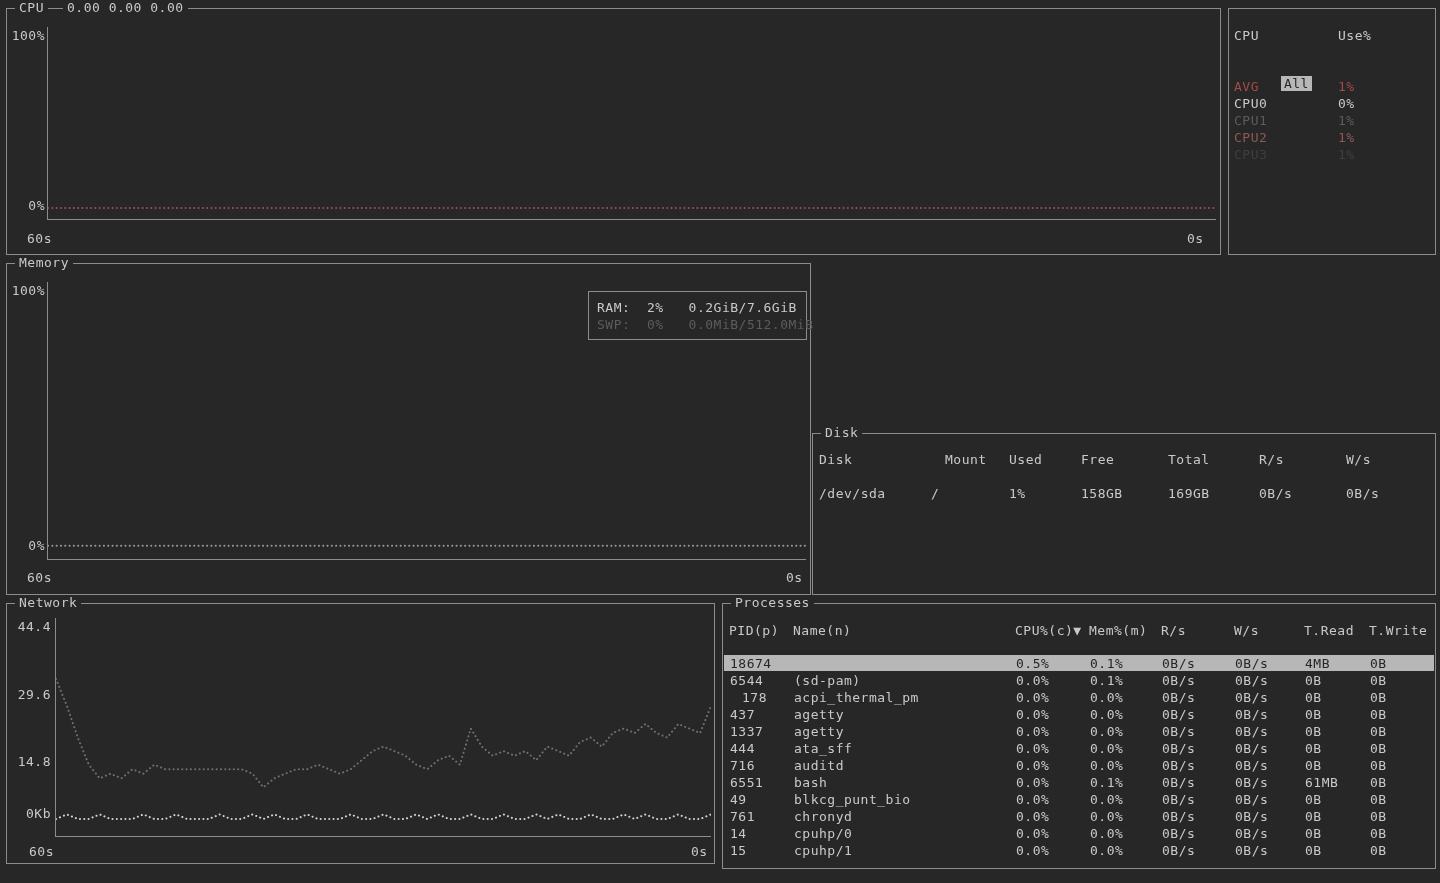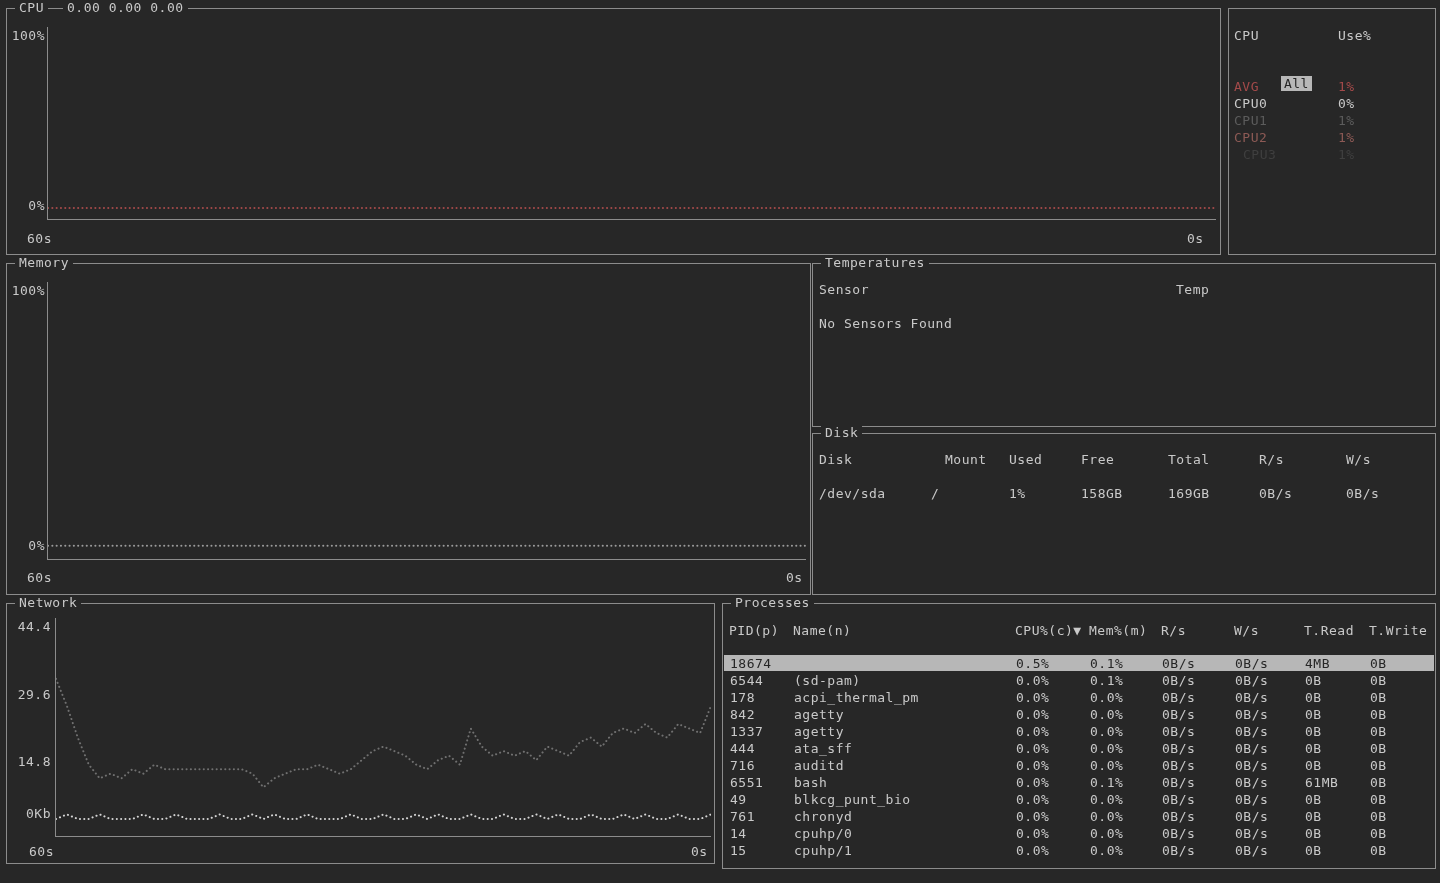--- a/index.html
+++ b/index.html
@@ -80,44 +80,42 @@
     </div>
     <div>
       <span class="txt dim" style="left:5px;top:104px">CPU1</span>
       <span class="txt dim" style="left:109px;top:104px">1%</span>
     </div>
     <div>
       <span class="txt red2" style="left:5px;top:121px">CPU2</span>
       <span class="txt red2" style="left:109px;top:121px">1%</span>
     </div>
     <div>
-      <span class="txt vdim" style="left:14px;top:138px">CPU3</span>
+      <span class="txt vdim" style="left:5px;top:138px">CPU3</span>
       <span class="txt vdim" style="left:109px;top:138px">1%</span>
     </div>
   </section>
 
   <section class="panel" style="left:6px;top:263px;width:805px;height:332px">
     <span class="ptitle" style="left:8px">Memory</span>
     <span class="txt alignr" style="left:2px;top:19px;width:36px">100%</span>
     <span class="txt alignr" style="left:2px;top:274px;width:36px">0%</span>
     <div class="plot" style="left:40px;top:18px;width:759px;height:278px">
       <svg id="chart-memory" width="758" height="277">
           <polyline points="0.0,263.7 12.6,263.7 25.3,263.7 37.9,263.7 50.5,263.7 63.2,263.7 75.8,263.7 88.4,263.7 101.1,263.7 113.7,263.7 126.3,263.7 139.0,263.7 151.6,263.7 164.2,263.7 176.9,263.7 189.5,263.7 202.1,263.7 214.8,263.7 227.4,263.7 240.0,263.7 252.7,263.7 265.3,263.7 277.9,263.7 290.6,263.7 303.2,263.7 315.8,263.7 328.5,263.7 341.1,263.7 353.7,263.7 366.4,263.7 379.0,263.7 391.6,263.7 404.3,263.7 416.9,263.7 429.5,263.7 442.2,263.7 454.8,263.7 467.4,263.7 480.1,263.7 492.7,263.7 505.3,263.7 518.0,263.7 530.6,263.7 543.2,263.7 555.9,263.7 568.5,263.7 581.1,263.7 593.8,263.7 606.4,263.7 619.0,263.7 631.7,263.7 644.3,263.7 656.9,263.7 669.6,263.7 682.2,263.7 694.8,263.7 707.5,263.7 720.1,263.7 732.7,263.7 745.4,263.7 758.0,263.7" fill="none" stroke="#9a9a9a" stroke-width="2" stroke-linecap="round" stroke-dasharray="0.1 4.2"></polyline>
         </svg>
     </div>
+    <div class="legendbox" style="left:581px;top:27px;width:219px;height:49px">
+      <span class="txt" style="left:8px;top:8px">RAM:  2%   0.2GiB/7.6GiB</span>
+      <span class="txt dim" style="left:8px;top:25px">SWP:  0%   0.0MiB/512.0MiB</span>
+    </div>
     <span class="txt" style="left:20px;top:306px">60s</span>
     <span class="txt" style="left:779px;top:306px">0s</span>
   </section>
 
-  <section class="panel" style="left:812px;top:263px;width:624px;height:164px">
-    <span class="ptitle" style="left:8px">Temperatures</span>
-    <span class="txt" style="left:6px;top:18px">Sensor</span>
-    <span class="txt" style="left:363px;top:18px">Temp</span>
-    <span class="txt" style="left:6px;top:52px">No Sensors Found</span>
-  </section>
 
   <section class="panel" style="left:812px;top:433px;width:624px;height:162px">
     <span class="ptitle" style="left:8px">Disk</span>
     <span class="txt" style="left:6px;top:18px">Disk</span>
     <span class="txt" style="left:132px;top:18px">Mount</span>
     <span class="txt" style="left:196px;top:18px">Used</span>
     <span class="txt" style="left:268px;top:18px">Free</span>
     <span class="txt" style="left:355px;top:18px">Total</span>
     <span class="txt" style="left:446px;top:18px">R/s</span>
     <span class="txt" style="left:533px;top:18px">W/s</span>
@@ -173,31 +171,31 @@
           <span class="txt" style="left: 6px; top: 1px;">6544</span>
           <span class="txt" style="left: 70px; top: 1px;">(sd-pam)</span>
           <span class="txt" style="left: 292px; top: 1px;">0.0%</span>
           <span class="txt" style="left: 366px; top: 1px;">0.1%</span>
           <span class="txt" style="left: 438px; top: 1px;">0B/s</span>
           <span class="txt" style="left: 511px; top: 1px;">0B/s</span>
           <span class="txt" style="left: 581px; top: 1px;">0B</span>
           <span class="txt" style="left: 646px; top: 1px;">0B</span>
         </div>
         <div class="prow" style="top: 85px;">
-          <span class="txt" style="left: 6px; top: 1px; text-align: right;">178</span>
+          <span class="txt" style="left: 18px; top: 1px; text-align: right;">178</span>
           <span class="txt" style="left: 70px; top: 1px;">acpi_thermal_pm</span>
           <span class="txt" style="left: 292px; top: 1px;">0.0%</span>
           <span class="txt" style="left: 366px; top: 1px;">0.0%</span>
           <span class="txt" style="left: 438px; top: 1px;">0B/s</span>
           <span class="txt" style="left: 511px; top: 1px;">0B/s</span>
           <span class="txt" style="left: 581px; top: 1px;">0B</span>
           <span class="txt" style="left: 646px; top: 1px;">0B</span>
         </div>
         <div class="prow" style="top: 102px;">
-          <span class="txt" style="left: 6px; top: 1px;">842</span>
+          <span class="txt" style="left: 6px; top: 1px;">437</span>
           <span class="txt" style="left: 70px; top: 1px;">agetty</span>
           <span class="txt" style="left: 292px; top: 1px;">0.0%</span>
           <span class="txt" style="left: 366px; top: 1px;">0.0%</span>
           <span class="txt" style="left: 438px; top: 1px;">0B/s</span>
           <span class="txt" style="left: 511px; top: 1px;">0B/s</span>
           <span class="txt" style="left: 581px; top: 1px;">0B</span>
           <span class="txt" style="left: 646px; top: 1px;">0B</span>
         </div>
         <div class="prow" style="top: 119px;">
           <span class="txt" style="left: 6px; top: 1px;">1337</span>

